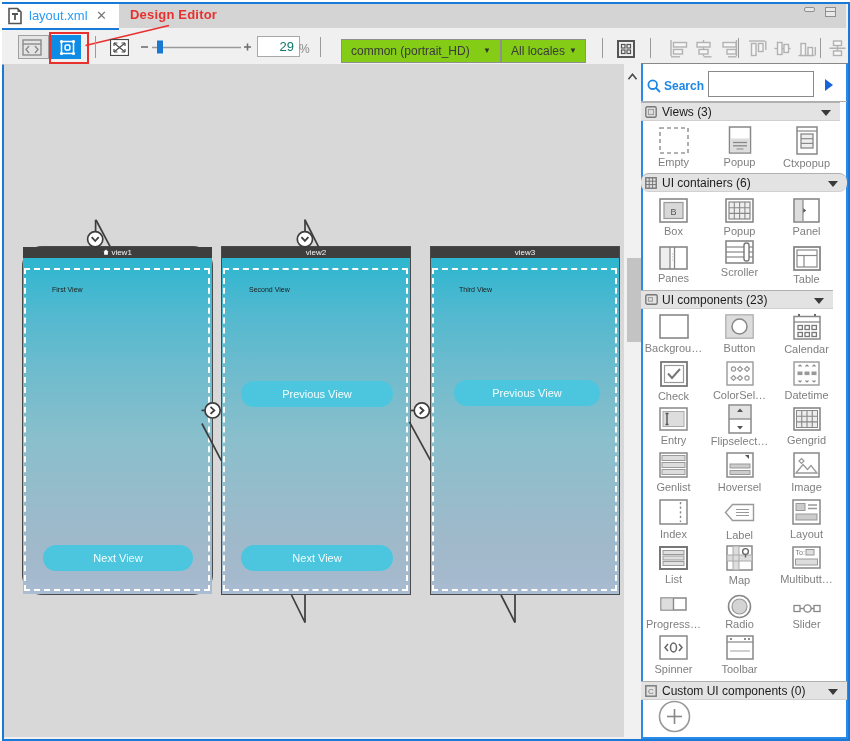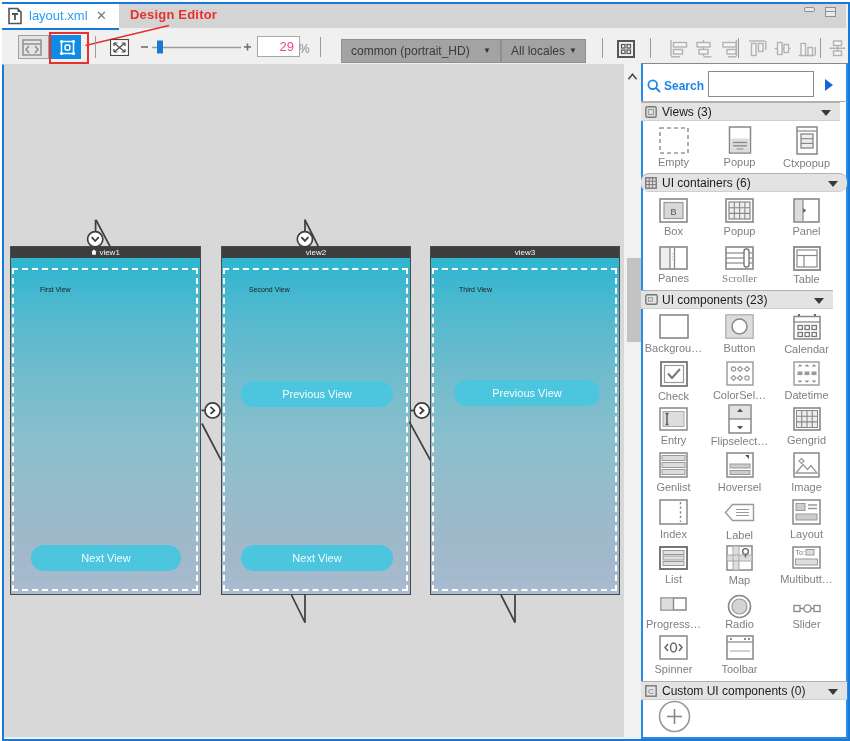--- a/index.html
+++ b/index.html
@@ -13,22 +13,22 @@
 #tabx{position:absolute;left:94px;top:6px;color:#777;font-size:13px;}
 #de{position:absolute;left:128px;top:5px;color:#e8312f;font-size:13px;font-weight:bold;letter-spacing:0.2px;}
 .wbtn{position:absolute;border:1px solid #909090;background:#e8e8e8;}
 
 #toolbar{position:absolute;left:0;top:28px;width:100%;height:34px;background:#f0f0f0;border-bottom:1px solid #a8a8a8;}
 .tsep{position:absolute;width:1px;background:#9a9a9a;top:7px;height:20px;}
 .tbtn{position:absolute;top:33px;width:31px;height:24px;box-sizing:border-box;}
 #btnsrc{left:15.5px;background:#e4e4e4;border:1px solid #a0a0a0;}
 #btndes{left:48px;background:#0e8be4;}
 #redbox{position:absolute;left:47px;top:29.5px;width:36px;height:28.5px;border:2px solid #e8312f;}
-#zoominp{position:absolute;left:255px;top:34px;width:36px;height:19px;border:1px solid #a8a8a8;background:#fff;color:#ec4899;font-size:13px;text-align:right;padding:0 5px 0 0;line-height:19px;}
-.dd{position:absolute;top:37px;height:24px;box-sizing:border-box;border:1px solid #8f8f8f;background:#a3a3a3;color:#3a3a3a;font-size:12px;line-height:22px;padding-left:9px;}
+#zoominp{position:absolute;left:255px;top:34px;width:36px;height:19px;border:1px solid #a8a8a8;background:#fff;color:#0f766e;font-size:13px;text-align:right;padding:0 5px 0 0;line-height:19px;}
+.dd{position:absolute;top:37px;height:24px;box-sizing:border-box;border:1px solid #8f8f8f;background:#84cc16;color:#3a3a3a;font-size:12px;line-height:22px;padding-left:9px;}
 .dda{position:absolute;color:#333;font-size:8px;top:44px;}
 
 #canvas{position:absolute;left:4px;top:64px;width:620px;height:673px;background:#d8d8d8;overflow:hidden;}
 .view{position:absolute;top:182px;height:347px;border:1px solid #4a4a4a;background:#3e3e3e;}
 .vtitle{position:absolute;left:0;top:0;width:100%;height:11px;background:#3e3e3e;color:#f5f5f5;font-size:8px;text-align:center;line-height:11px;}
 .vbody{position:absolute;left:0;top:11px;right:0;bottom:0;background:linear-gradient(#2db6d0 0%,#55b9cf 18%,#72bccd 36%,#8abfcc 54%,#96bccb 70%,#9fb9ca 84%,#a5b9cd 95%,#aabdd3 100%);}
 .vdash{position:absolute;left:1px;right:2px;top:21px;bottom:3px;border:2px dashed #fff;}
 .vlabel{position:absolute;top:39px;color:#1c1c1c;font-size:7px;}
 .vbtn{position:absolute;height:26px;border-radius:13px;background:#4cc6de;color:#f2feff;font-size:11px;text-align:center;line-height:26px;}
 
@@ -156,21 +156,21 @@
           <path d="M9 5.5 V11 M1 8.2 H17" fill="none"></path>
         </g>
     </g>
   </svg>
   <div class="tsep" style="left:736px;top:36px;"></div>
   <div class="tsep" style="left:818px;top:36px;"></div>
 </div>
 
 <div id="canvas">
 
-  <div class="view" id="view1" style="left:6px;width:189px;">
+  <div class="view" id="view1" style="left:18px;width:189px;border-radius:20px;">
     <div class="vtitle"><svg width="6" height="6" viewBox="0 0 8 8" style="vertical-align:0px;">
           <path d="M4 0.5 L7.5 4 L6.5 4 L6.5 7.5 L1.5 7.5 L1.5 4 L0.5 4 Z" fill="#fff"></path>
         </svg> view1</div>
     <div class="vbody"></div>
     <div class="vdash"></div>
     <div class="vlabel" style="left:29px;">First View</div>
     <div class="vbtn" style="left:20px;top:298px;width:150px;">Next View</div>
   </div>
   <div class="view" id="view2" style="left:217px;width:188px;">
     <div class="vtitle">view2</div>
@@ -302,21 +302,21 @@
       <path d="M10 10 L13.2 12.5 L10 15 Z" fill="#555"></path>
       <line x1="10" y1="2" x2="10" y2="23" stroke="#888" stroke-width="1.2"></line>
     </svg><div class="lb" style="top:27px;">Panel</div></div>
 <div class="cell" style="left:640px;top:246px;"><svg width="29" height="24" viewBox="0 0 29 24">
       <rect x="1" y="1" width="27" height="22" fill="#fff" stroke="#888" stroke-width="1.6"></rect>
       <rect x="2" y="2" width="9" height="20" fill="#eee"></rect>
       <line x1="11" y1="1" x2="11" y2="23" stroke="#888" stroke-width="1.3"></line>
       <line x1="15.5" y1="1" x2="15.5" y2="23" stroke="#888" stroke-width="1.3"></line>
       <path d="M13.2 8 h0.2 M13.2 11 h0.2 M13.2 14 h0.2" stroke="#555" stroke-width="1.8"></path>
     </svg><div class="lb" style="top:26px;">Panes</div></div>
-<div class="cell" style="left:706px;top:246px;font-family:Liberation Serif, serif;"><svg width="29" height="24" viewBox="0 0 29 24">
+<div class="cell" style="left:706px;top:240px;"><svg width="29" height="24" viewBox="0 0 29 24">
       <rect x="1" y="1" width="27" height="22" fill="#fff" stroke="#888" stroke-width="1.6"></rect>
       <line x1="1" y1="7" x2="28" y2="7" stroke="#888" stroke-width="1.2"></line>
       <line x1="1" y1="12" x2="28" y2="12" stroke="#888" stroke-width="1.2"></line>
       <line x1="1" y1="17" x2="28" y2="17" stroke="#888" stroke-width="1.2"></line>
       <rect x="19" y="3" width="5" height="18" rx="2.2" fill="#fff" stroke="#777" stroke-width="1.4"></rect>
     </svg><div class="lb" style="top:26px;">Scroller</div></div>
 <div class="cell" style="left:773px;top:246px;"><svg width="28" height="25" viewBox="0 0 28 25">
       <rect x="1" y="1" width="26" height="23" fill="#fff" stroke="#888" stroke-width="1.8"></rect>
       <rect x="4" y="4" width="20" height="17" fill="none" stroke="#888" stroke-width="1.2"></rect>
       <line x1="4" y1="9.5" x2="24" y2="9.5" stroke="#888" stroke-width="1.2"></line>

